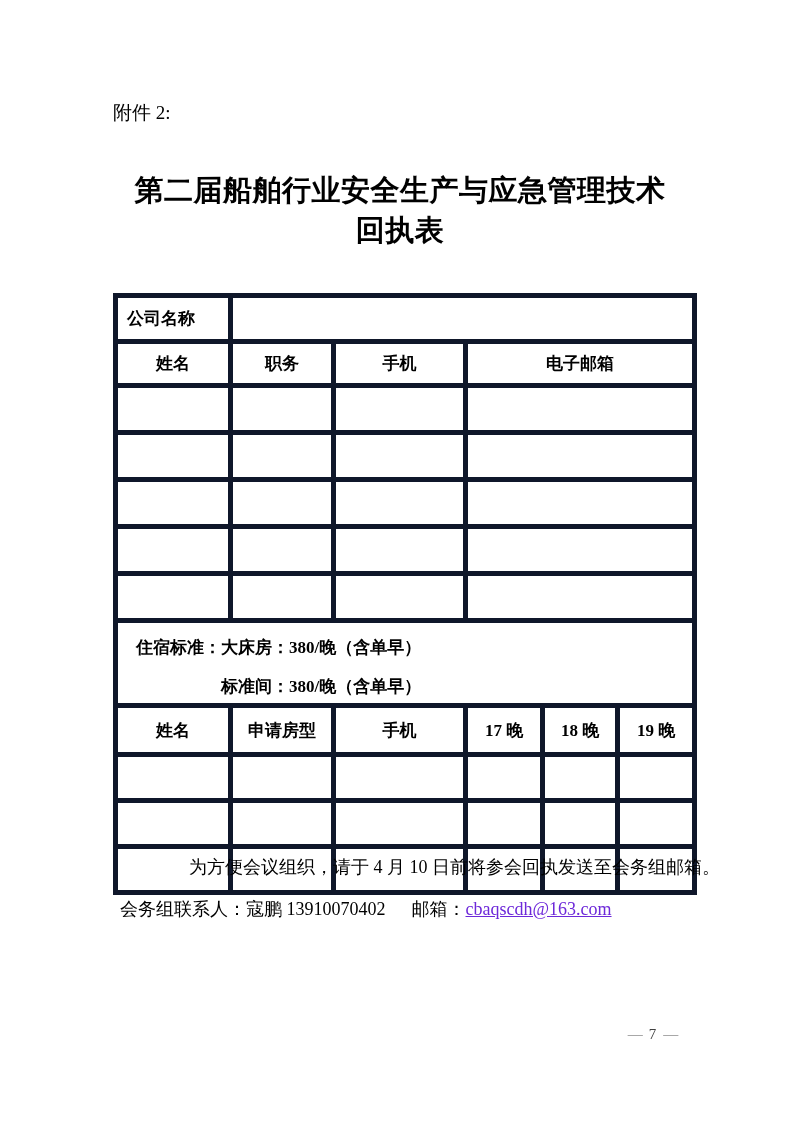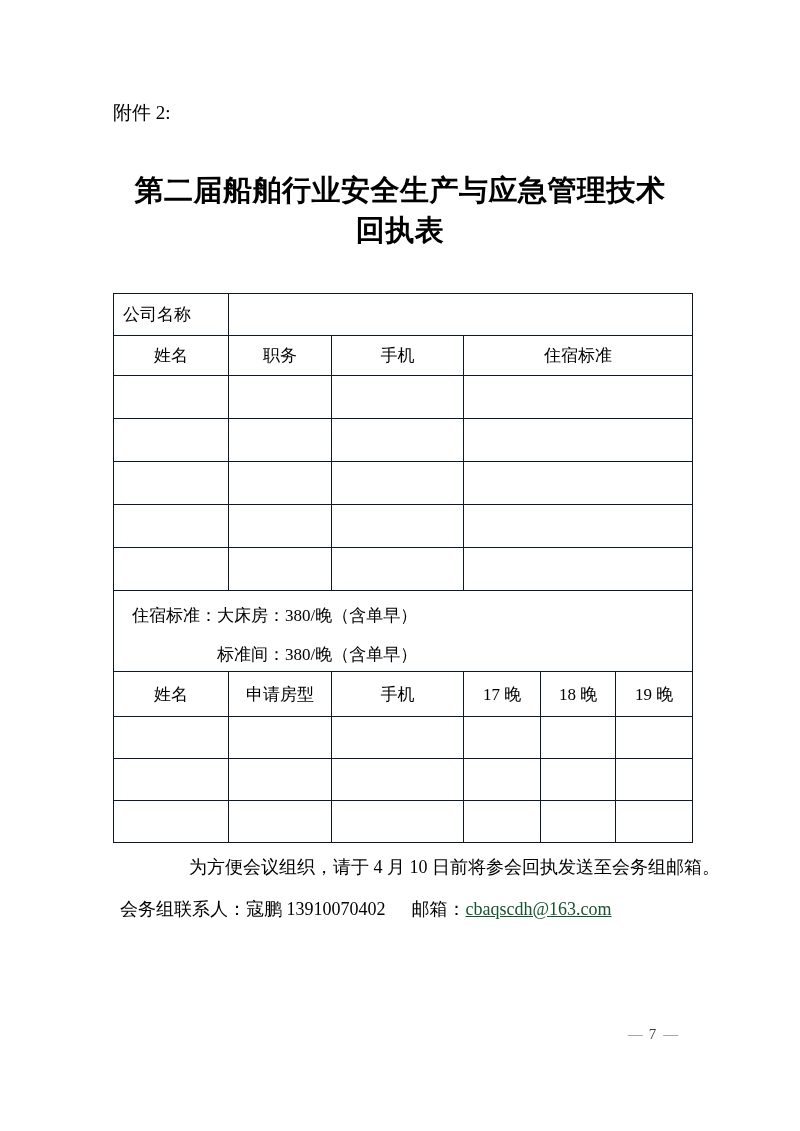--- a/index.html
+++ b/index.html
@@ -14,40 +14,40 @@
   }
   .title {
     position:absolute; left:0; top:170px; width:800px;
     text-align:center; font-weight:bold; font-size:29px; line-height:40px;
     letter-spacing:0.5px;
   }
   table.form {
     position:absolute; left:113px; top:293px; width:579px;
     border-collapse:collapse; table-layout:fixed; font-size:17px;
   }
-  table.form td { border:1px solid #0f172a; padding:0; vertical-align:middle; }
+  table.form td { border:5px solid #0f172a; padding:0; vertical-align:middle;font-weight:bold; }
   .r-company td { height:41px; }
   .r-company td.label { text-align:left; padding-left:9px; }
   .r-head td   { height:39px; text-align:center; }
   .r-fill td   { height:42px; }
   .r-accom td  { height:80px; vertical-align:top; text-align:left; }
   .accom-line1 { padding:9px 0 0 18px; line-height:30px; }
   .accom-line2 { padding:9px 0 0 103px; line-height:30px; }
   .r-head2 td  { height:44px; text-align:center; }
   .r-fill2 td  { height:41px; }
   .note1 {
     position:absolute; left:120px; top:854px; width:600px;
     font-size:18px; line-height:26px;text-align:right;
   }
   .note2 {
     position:absolute; left:120px; top:896px; width:600px;
     font-size:18px; line-height:26px;
   }
   .mail-label { margin-left:26px; }
-  a.email { color:#14532d; text-decoration:underline; }
+  a.email { color:#6d28d9; text-decoration:underline; }
   .pagenum {
     position:absolute; left:600px; top:1024px; width:105px;
     text-align:center; font-size:15px; line-height:20px;
     font-family:"Liberation Serif","DejaVu Serif",serif;
   }
   .pagenum .dash { color:#8c8c8c; letter-spacing:-1px; }
   .pagenum .num  { color:#404040; margin:0 7px; }
 </style>
 </head>
 <body>
@@ -74,21 +74,21 @@
     <tbody>
         <tr class="r-company">
       <td class="label">公司名称</td>
       <td colspan="5"></td>
     </tr>
 
     <tr class="r-head">
       <td>姓名</td>
       <td>职务</td>
       <td>手机</td>
-      <td colspan="3">住宿标准</td>
+      <td colspan="3">电子邮箱</td>
     </tr>
 
     <tr class="r-fill">
       <td></td>
       <td></td>
       <td></td>
       <td colspan="3"></td>
     </tr>
     <tr class="r-fill">
       <td></td>

